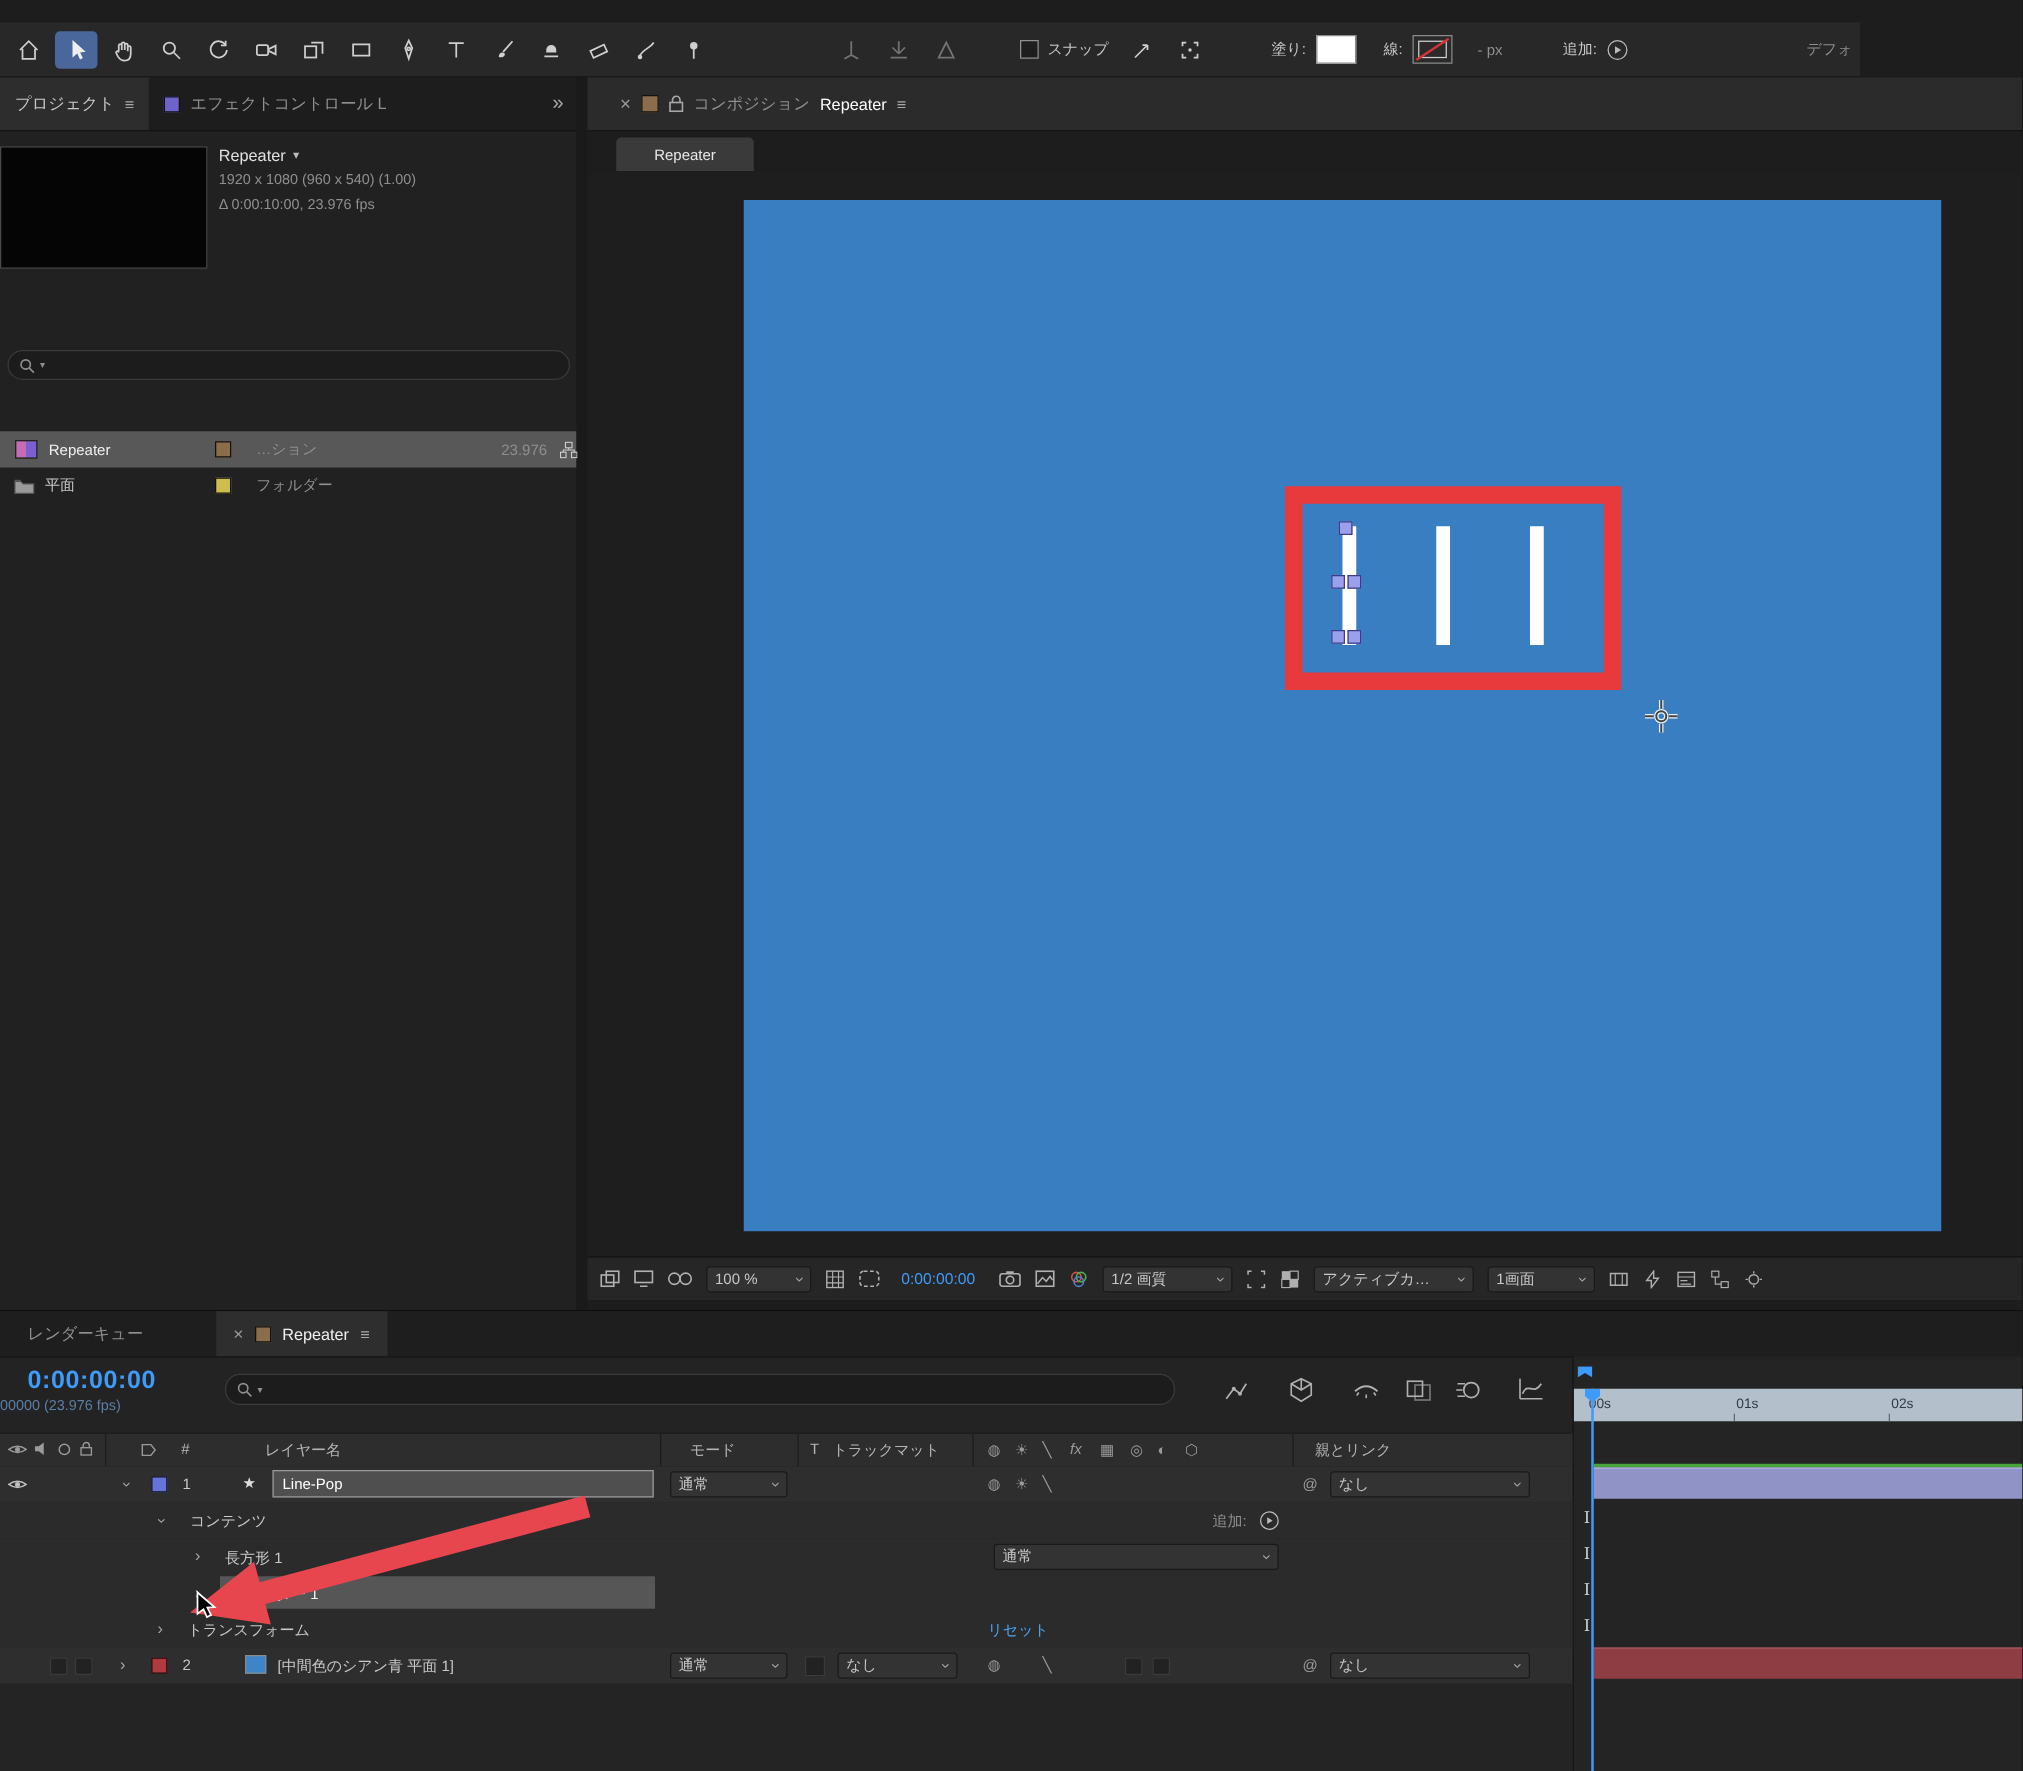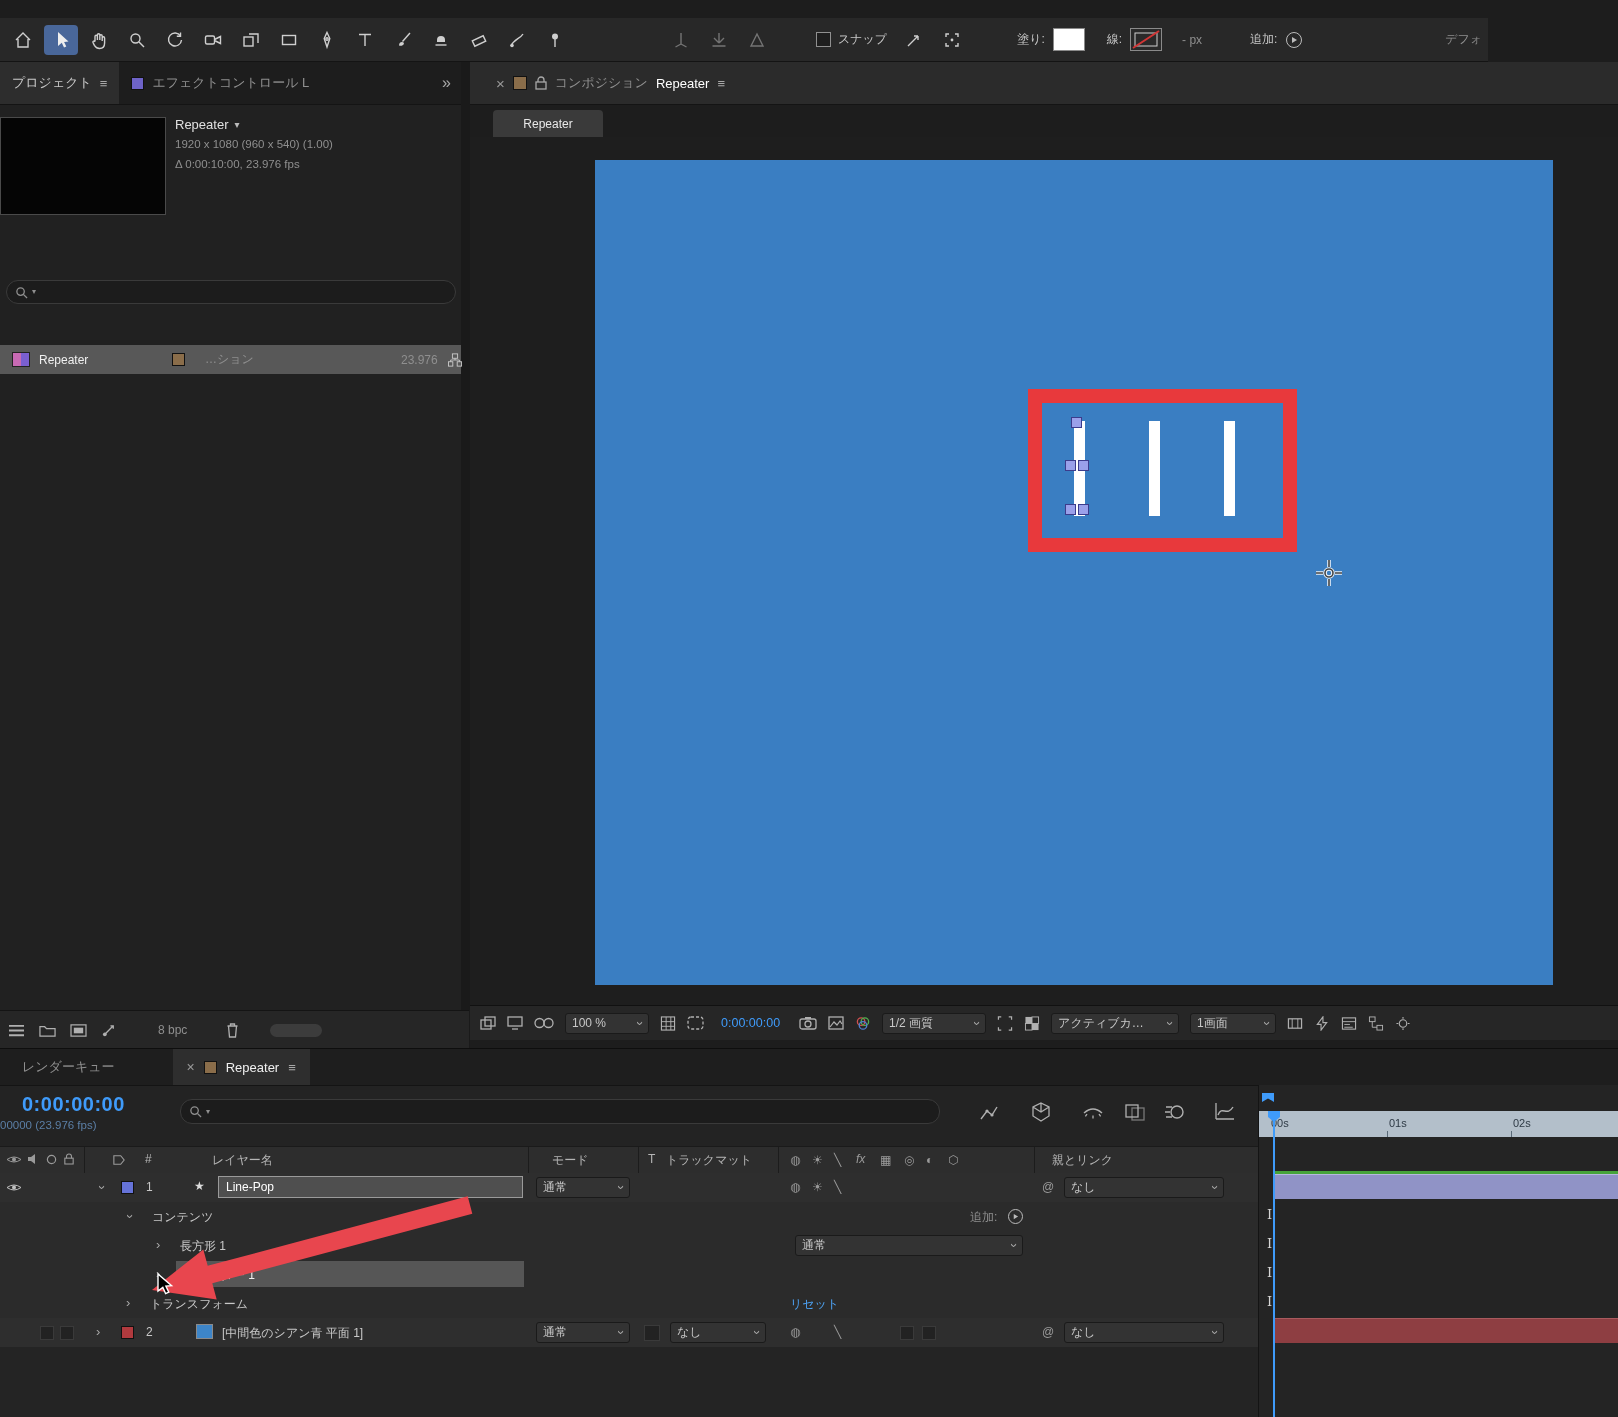--- a/index.html
+++ b/index.html
@@ -208,42 +208,29 @@
       <span class="txt dim ab" style="left:205px;">…ション</span>
       <span class="txt dim ab" style="left:380px;margin-left:21px;">23.976</span>
       <svg class="ab" style="left:448px;top:8px;" width="14" height="14" viewBox="0 0 16 16">
           <rect x="5" y="1" width="6" height="5" fill="none" stroke="#cfcfcf"></rect>
           <rect x="0.5" y="10" width="5" height="5" fill="none" stroke="#cfcfcf"></rect>
           <rect x="10.5" y="10" width="5" height="5" fill="none" stroke="#cfcfcf"></rect>
           <path d="M8 6 V8 M3 10 V8 H13 V10" stroke="#cfcfcf" fill="none"></path>
         </svg>
     </div>
 
-
-    <div class="ab flex" style="left:0;top:948px;width:461px;height:38px;background:#262626;border-top:1px solid #141414;gap:14px;padding-left:8px;">
-      <svg width="17" height="15" viewBox="0 0 18 16">
-          <path d="M1 3 h16 M1 8 h16 M1 13 h16" stroke="#b0b0b0" stroke-width="2"></path>
-        </svg>
-      <svg width="17" height="15" viewBox="0 0 18 14">
-          <path d="M1 3 h5 l2 2 h9 v8 H1 Z" fill="none" stroke="#b0b0b0" stroke-width="1.3"></path>
-        </svg>
-      <svg width="17" height="15" viewBox="0 0 18 16">
-          <rect x="1" y="2" width="16" height="12" fill="none" stroke="#b0b0b0" stroke-width="1.3"></rect>
-          <rect x="4" y="5" width="10" height="6" fill="#b0b0b0"></rect>
-        </svg>
-      <svg width="17" height="15" viewBox="0 0 18 16">
-          <path d="M3 13 L13 3 M10 3 h3 v3" stroke="#b0b0b0" stroke-width="1.4" fill="none"></path>
-          <circle cx="4" cy="12" r="2" fill="#b0b0b0"></circle>
-        </svg>
-      <span class="txt dim" style="margin-left:26px;">8 bpc</span>
-      <svg width="15" height="16" viewBox="0 0 14 16" style="margin-left:24px;">
-          <path d="M2 4 h10 M5 4 V2 h4 v2 M3 4 l1 11 h6 l1-11" fill="none" stroke="#b0b0b0" stroke-width="1.3"></path>
-        </svg>
-      <div style="width:52px;height:13px;border-radius:7px;background:#3c3c3c;margin-left:16px;"></div>
-    </div>
+    <div class="ab flex" style="left:0;top:312px;width:461px;height:29px;">
+      <svg style="margin-left:11px;" width="17" height="14" viewBox="0 0 18 14">
+          <path d="M1 3 h5 l2 2 h9 v8 H1 Z M1 3 V2 h5" fill="#9a9a9a" stroke="#555"></path>
+        </svg>
+      <span class="txt" style="margin-left:8px;">平面</span>
+      <div class="chip ab" style="left:172px;background:#cdbd4e;"></div>
+      <span class="txt dim ab" style="left:205px;">フォルダー</span>
+    </div>
+
   </div>
 
   <div class="ab" style="left:470px;top:62px;width:1148px;height:986px;background:#1d1d1d;">
 
     <div class="ab flex" style="left:0;top:0;width:1148px;height:42px;background:#2b2b2b;border-bottom:1px solid #141414;gap:8px;padding-left:26px;">
       <span class="chev" style="font-size:15px;color:#9a9a9a;">×</span>
       <span class="chip" style="background:#8a6d4a;width:14px;height:14px;"></span>
       <svg width="12" height="14" viewBox="0 0 12 14">
           <rect x="1" y="6" width="10" height="7" fill="none" stroke="#a8a8a8" stroke-width="1.3"></rect>
           <path d="M3 6 V4 a3 3 0 0 1 6 0 V6" fill="none" stroke="#a8a8a8" stroke-width="1.3"></path>

